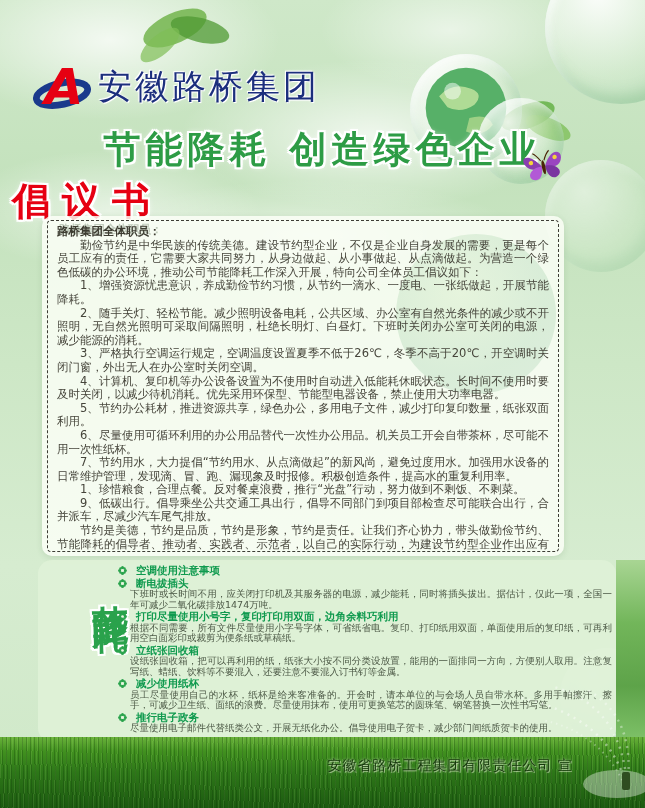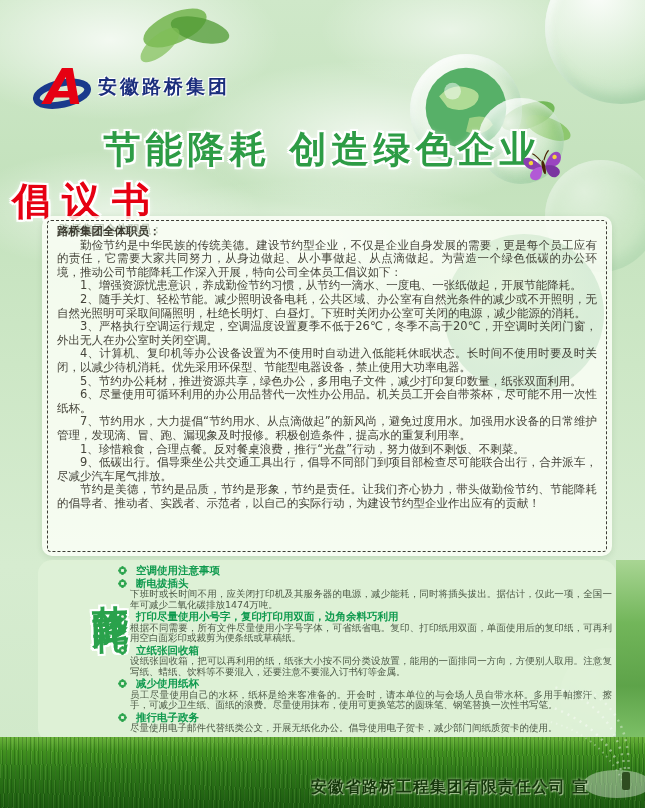--- a/index.html
+++ b/index.html
@@ -4,37 +4,37 @@
 <style>
   html,body{margin:0;padding:0;background:#e8e8e8;}
   .poster{
     position:relative;width:645px;height:808px;overflow:hidden;
     font-family:"DejaVu Sans","Liberation Sans",sans-serif;
     background:linear-gradient(180deg,#cfe8c9 0%,#c4e2bd 22%,#cde7c6 45%,#d6ecd0 70%,#cfe8c8 100%);
   }
   .cloud{position:absolute;border-radius:50%;background:radial-gradient(closest-side,rgba(255,255,255,.95),rgba(255,255,255,0));pointer-events:none;}
   
   .logo-row{position:absolute;left:32px;top:58px;display:flex;align-items:center;gap:6px;}
-  .logo-text{font-size:19px;font-weight:bold;color:#1c2f7d;letter-spacing:3px;
+  .logo-text{font-size:34px;font-weight:normal;color:#1c2f7d;letter-spacing:3px;
     text-shadow:0 0 3px rgba(255,255,255,.9),1px 1px 0 #fff,-1px -1px 0 #fff;}
   
   .bubble{position:absolute;border-radius:50%;
     background:radial-gradient(circle at 35% 28%,rgba(255,255,255,.9),rgba(235,248,235,.25) 55%,rgba(150,205,160,.4) 100%);
     box-shadow:inset -5px -8px 14px rgba(110,175,120,.35),inset 4px 5px 9px rgba(255,255,255,.85);}
   .globe-wrap{position:absolute;border-radius:50%;overflow:hidden;}
   
   .title-main{position:absolute;top:125px;left:0;width:100%;text-align:center;
     font-size:37px;font-weight:800;color:#2d9c45;letter-spacing:5px;
     text-shadow:2px 0 0 #fff,-2px 0 0 #fff,0 2px 0 #fff,0 -2px 0 #fff,2px 2px 0 #fff,-2px -2px 0 #fff,2px -2px 0 #fff,-2px 2px 0 #fff,0 0 6px #fff;}
   .title-sub{position:absolute;top:176px;left:0;width:100%;text-align:left;
     font-size:38px;font-weight:800;color:#e60012;letter-spacing:12px;
     text-shadow:2px 0 0 #fff,-2px 0 0 #fff,0 2px 0 #fff,0 -2px 0 #fff,2px 2px 0 #fff,-2px -2px 0 #fff,2px -2px 0 #fff,-2px 2px 0 #fff,0 0 6px #fff;margin-left:12px;}
   .butterfly{position:absolute;left:521px;top:146px;transform:rotate(-12deg);}
   
-  .main-box{position:absolute;left:42px;top:216px;width:570px;height:340px;
+  .main-box{position:absolute;left:42px;top:216px;width:522px;height:340px;
     background:rgba(252,255,248,.82);border-radius:10px;box-shadow:0 2px 6px rgba(40,80,40,.12);}
   .main-box .ghost-globe{position:absolute;right:8px;top:18px;width:160px;height:160px;border-radius:50%;
     background:radial-gradient(circle at 40% 35%,rgba(190,225,170,.5),rgba(90,170,110,.35) 60%,rgba(60,140,90,.25));opacity:.5;}
   .dashed{position:absolute;left:5px;right:5px;top:4px;bottom:4px;border:1.5px dashed #3c3c34;border-radius:4px;
     padding:4px 9px;box-sizing:border-box;overflow:hidden;}
   .prop{position:relative;font-size:11.5px;line-height:13.6px;color:#45443a;text-align:justify;}
   .prop p{margin:0;text-indent:2em;}
   .prop p.salut{text-indent:0;font-weight:bold;color:#3c3b30;
     text-shadow:2px -2px 0 rgba(110,130,105,.4);}
   
@@ -50,22 +50,22 @@
   .tip-head{display:flex;align-items:center;gap:9px;font-size:10.5px;line-height:11.5px;font-weight:bold;color:#0f9a4e;}
   .tip-body{margin-left:12px;font-size:9.5px;line-height:10.5px;color:#4c5946;text-align:justify;}
   
   .grass{position:absolute;left:0;top:737px;width:645px;height:71px;
     background:linear-gradient(180deg,#69b23a 0%,#41911f 20%,#2d7718 50%,#1c5a10 100%);}
   .grass::before{content:"";position:absolute;inset:0;
     background:repeating-linear-gradient(88deg,rgba(15,55,8,.28) 0 1px,transparent 1px 4px),
                repeating-linear-gradient(-86deg,rgba(200,240,150,.12) 0 1px,transparent 1px 5px);}
   .spray{position:absolute;left:462px;top:672px;}
   .footer-line{position:absolute;left:255px;top:757px;width:390px;text-align:center;
-    font-size:16px;font-weight:bold;color:#16380c;letter-spacing:1px;
-    text-shadow:0 0 3px rgba(235,245,220,.75),1px 1px 0 rgba(220,235,200,.55);margin-top:20px;}
+    font-size:14px;font-weight:normal;color:#16380c;letter-spacing:1px;
+    text-shadow:0 0 3px rgba(235,245,220,.75),1px 1px 0 rgba(220,235,200,.55);}
   .leaf-cluster{position:absolute;}
 </style>
 </head>
 <body>
 
 <div class="poster">
 
   <div class="cloud" style="left:-60px;top:-40px;width:340px;height:160px;opacity:.8;"></div>
   <div class="cloud" style="left:180px;top:60px;width:380px;height:150px;opacity:.75;"></div>
   <div class="cloud" style="left:-40px;top:150px;width:300px;height:120px;opacity:.6;"></div>

